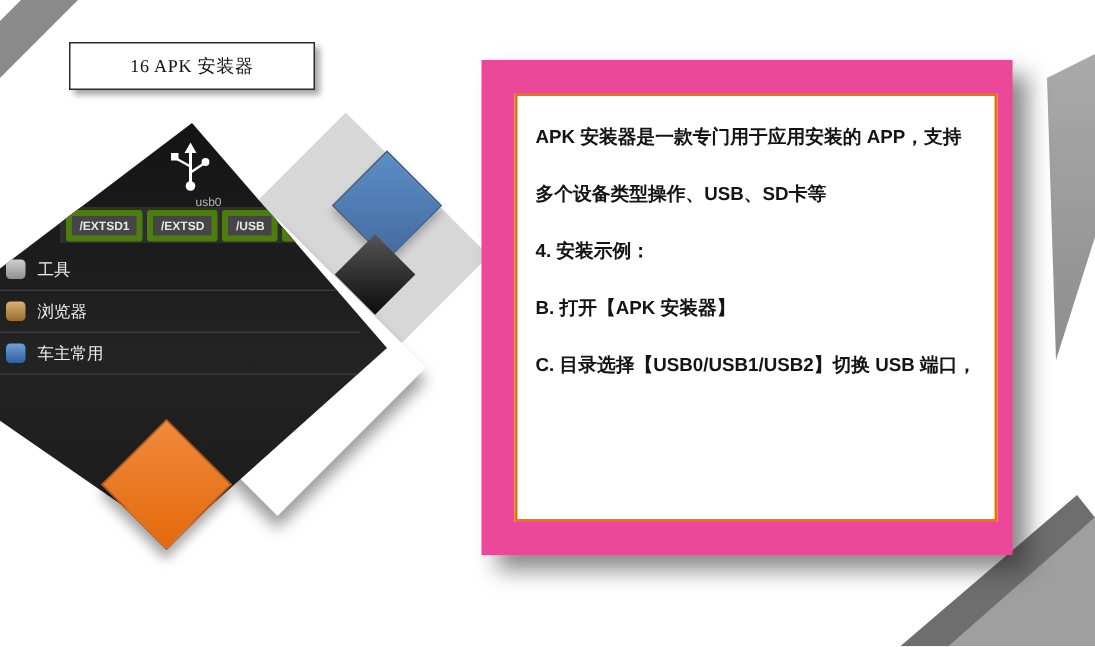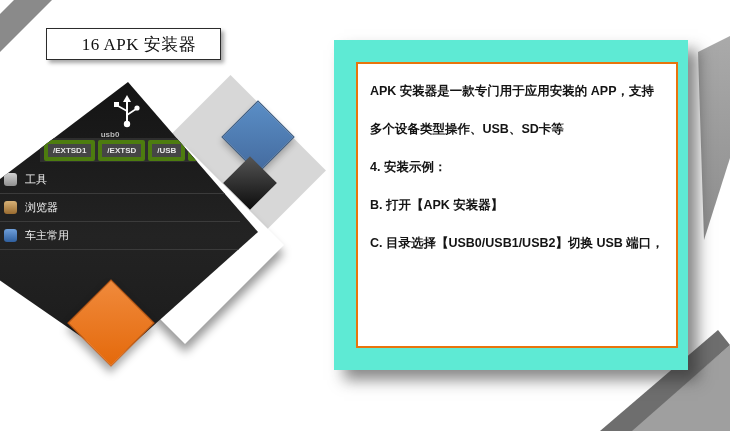--- a/index.html
+++ b/index.html
@@ -30,43 +30,43 @@
     background:linear-gradient(135deg,#555,#0c0c0c);transform:rotate(45deg);}
   .orange-diamond{position:absolute;left:80px;top:292px;width:60px;height:60px;z-index:6;
     background:linear-gradient(135deg,#f08a3c,#e4690b);border:1px solid #c55a11;
     transform:rotate(45deg);box-shadow:4px 5px 8px rgba(0,0,0,.35);}
 
   
   .shot{position:absolute;left:-70px;top:82px;width:330px;height:280px;z-index:4;
     clip-path:polygon(198px 0,328px 150px,185px 278px,0 150px);
     background:linear-gradient(180deg,#141414,#232323 55%,#1b1b1b);}
   .usb-icon{position:absolute;left:180px;top:12px;width:34px;height:36px;}
-  .usb-label{position:absolute;left:155px;top:48px;width:50px;text-align:center;
-    color:#b9b9b9;font-size:8px;font-weight:bold;}
+  .usb-label{position:absolute;left:184px;top:48px;width:50px;text-align:center;
+    color:#b9b9b9;font-size:8px;}
   .tabbar{position:absolute;left:110px;top:56px;width:220px;height:24px;
     background:#2e2e2e;display:flex;align-items:center;gap:3px;padding:0 4px;box-sizing:border-box;}
   .tab{background:#454545;border:4px solid #4d7c0f;border-radius:2px;color:#e8e8e8;
     font-size:8px;font-weight:700;padding:2px 5px;white-space:nowrap;}
   .menu{position:absolute;left:60px;top:84px;width:250px;}
   .menu-row{height:27px;display:flex;align-items:center;gap:8px;padding-left:14px;
     border-bottom:1px solid #3b3b3b;color:#f0f0f0;font-size:11px;}
   .mi{width:13px;height:13px;border-radius:3px;flex:0 0 auto;}
   .mi-tools{background:linear-gradient(#d0d0d0,#8f8f8f);}
   .mi-browser{background:linear-gradient(#d8b277,#9a6b2f);}
   .mi-fav{background:linear-gradient(#6fa0dc,#2f5f9e);}
 
   
   .title-box{position:absolute;left:46px;top:28px;width:162px;height:30px;z-index:7;
     background:#fff;border:1px solid #2b2b2b;box-shadow:3px 3px 4px rgba(0,0,0,.35);
     display:flex;align-items:center;justify-content:center;
-    font-family:"Liberation Serif",serif;font-size:17px;letter-spacing:.5px;color:#111;padding-left:11px;}
+    font-family:"Liberation Serif",serif;font-size:12px;letter-spacing:.5px;color:#111;}
 
   
-  .panel{position:absolute;left:334px;top:40px;width:354px;height:330px;z-index:6;
-    background:#5eead4;box-shadow:10px 10px 14px rgba(40,40,40,.55);}
+  .panel{position:absolute;left:321px;top:40px;width:354px;height:330px;z-index:6;
+    background:#ec4899;box-shadow:10px 10px 14px rgba(40,40,40,.55);}
   .panel-inner{position:absolute;left:22px;top:22px;width:322px;height:286px;
     box-sizing:border-box;border:2px solid #e8740c;background:#fff;
     padding:8px 10px 0 12px;overflow:hidden;}
   .line{margin:0;height:38px;display:flex;align-items:center;
     font-size:12.5px;font-weight:700;color:#141414;white-space:nowrap;}
 </style>
 </head>
 <body>
 
 <div class="slide">

